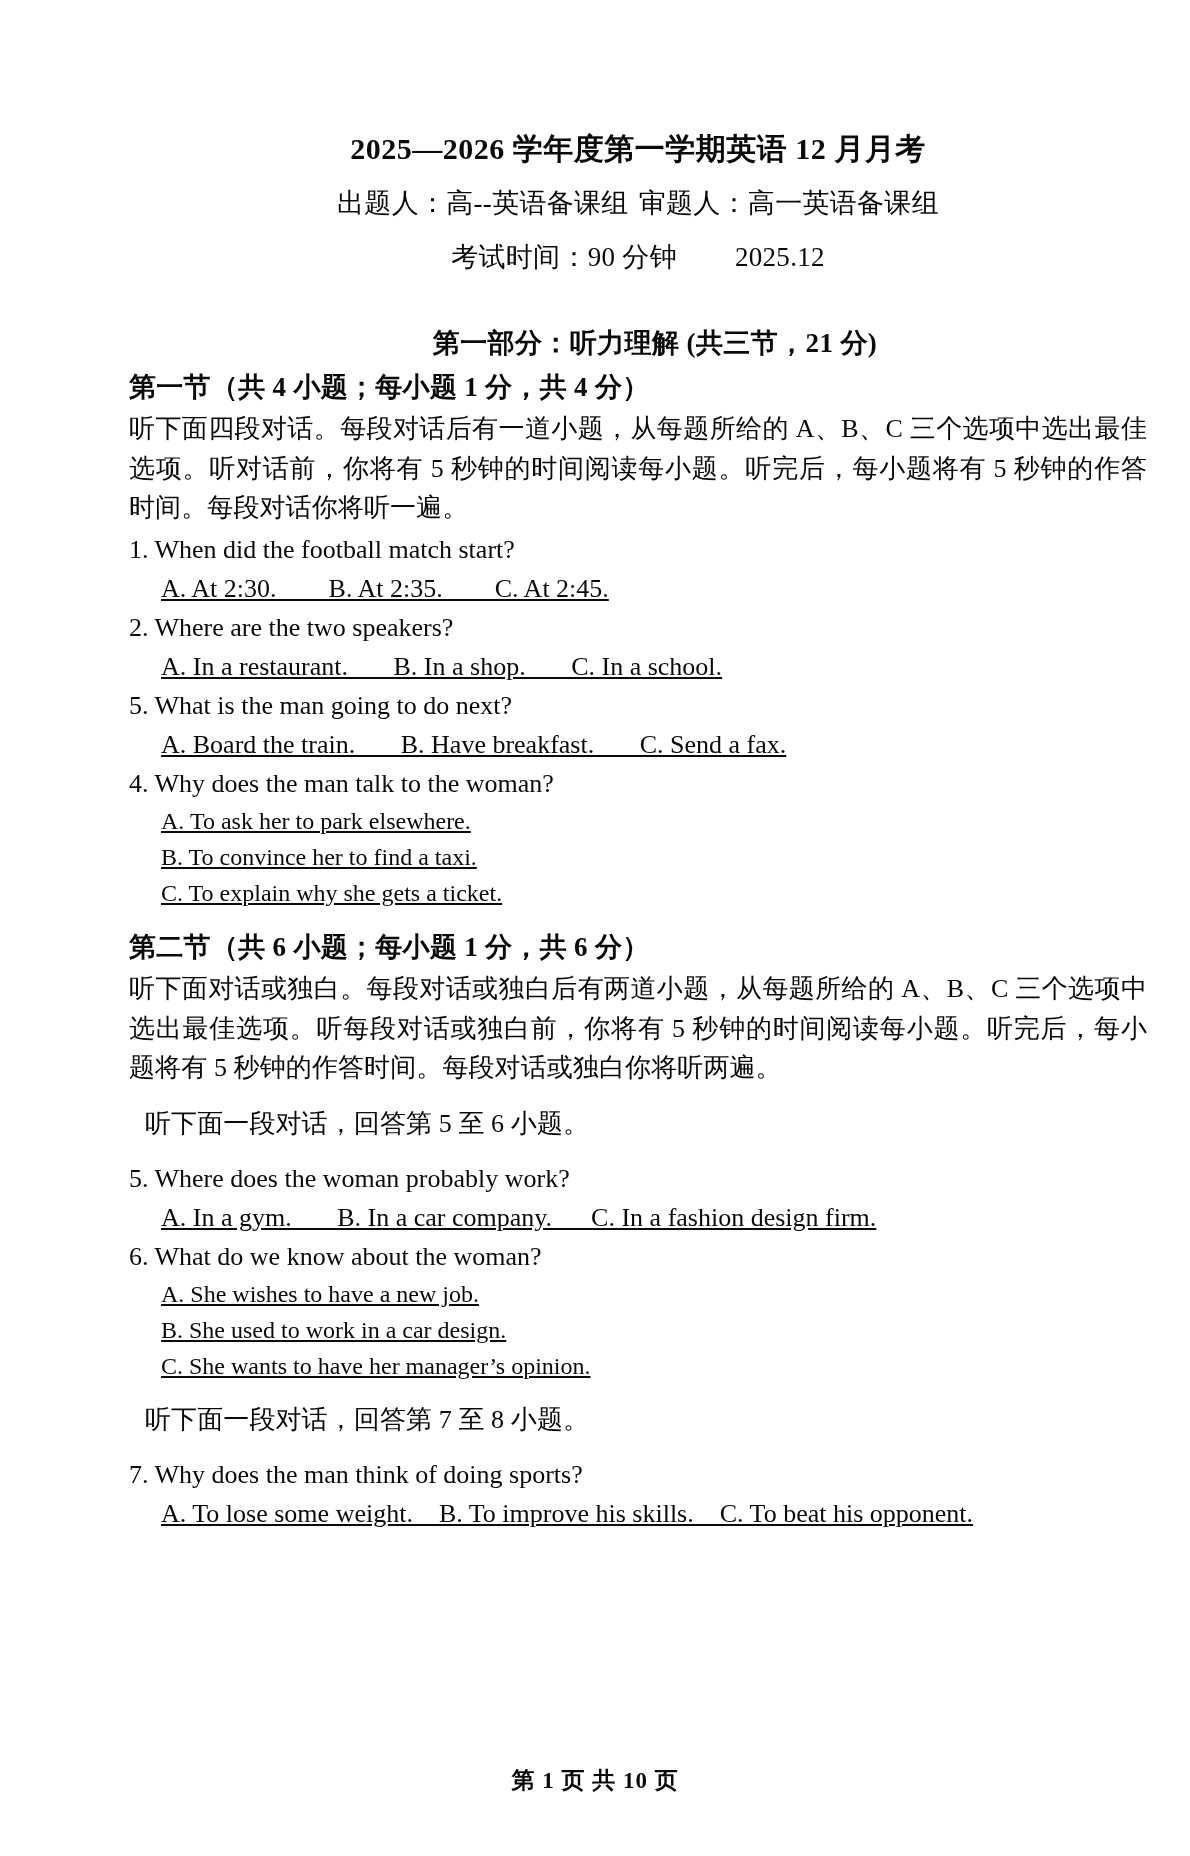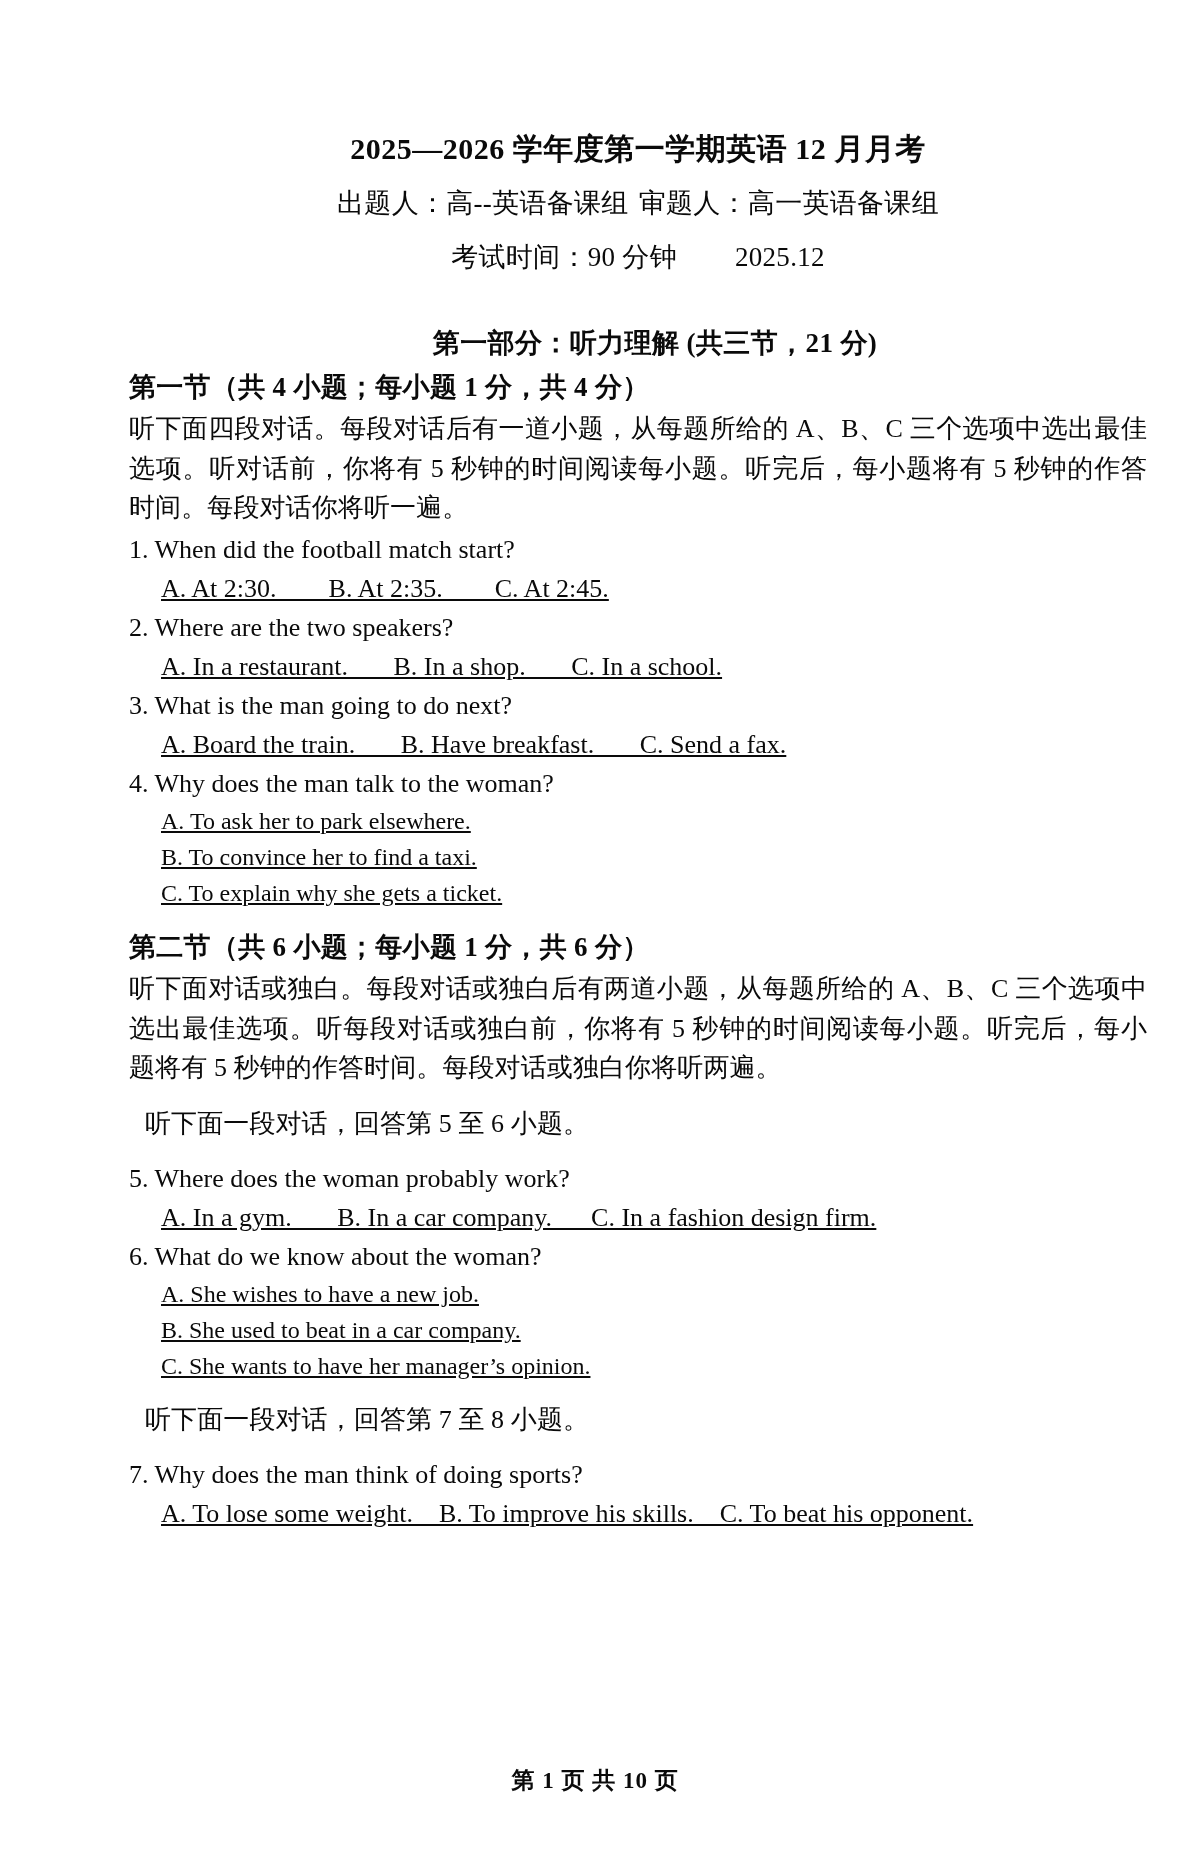--- a/index.html
+++ b/index.html
@@ -142,39 +142,39 @@
 
     <div class="section-heading">第一节（共 4 小题；每小题 1 分，共 4 分）</div>
     <p class="instructions">听下面四段对话。每段对话后有一道小题，从每题所给的 A、B、C 三个选项中选出最佳选项。听对话前，你将有 5 秒钟的时间阅读每小题。听完后，每小题将有 5 秒钟的作答时间。每段对话你将听一遍。</p>
 
     <div class="question">1. When did the football match start?</div>
     <div class="options">A. At 2:30.        B. At 2:35.        C. At 2:45.</div>
 
     <div class="question">2. Where are the two speakers?</div>
     <div class="options">A. In a restaurant.       B. In a shop.       C. In a school.</div>
 
-    <div class="question">3. What is the man going to do next?</div>
+    <div class="question">5. What is the man going to do next?</div>
     <div class="options">A. Board the train.       B. Have breakfast.       C. Send a fax.</div>
 
     <div class="question">4. Why does the man talk to the woman?</div>
     <div class="option-line">A. To ask her to park elsewhere.</div>
     <div class="option-line">B. To convince her to find a taxi.</div>
     <div class="option-line">C. To explain why she gets a ticket.</div>
 
     <div class="section-heading spaced">第二节（共 6 小题；每小题 1 分，共 6 分）</div>
     <p class="instructions">听下面对话或独白。每段对话或独白后有两道小题，从每题所给的 A、B、C 三个选项中选出最佳选项。听每段对话或独白前，你将有 5 秒钟的时间阅读每小题。听完后，每小题将有 5 秒钟的作答时间。每段对话或独白你将听两遍。</p>
 
     <div class="cue-line">听下面一段对话，回答第 5 至 6 小题。</div>
 
     <div class="question">5. Where does the woman probably work?</div>
     <div class="options">A. In a gym.       B. In a car company.      C. In a fashion design firm.</div>
 
     <div class="question">6. What do we know about the woman?</div>
     <div class="option-line">A. She wishes to have a new job.</div>
-    <div class="option-line">B. She used to beat in a car company.</div>
+    <div class="option-line">B. She used to work in a car design.</div>
     <div class="option-line">C. She wants to have her manager’s opinion.</div>
 
     <div class="cue-line">听下面一段对话，回答第 7 至 8 小题。</div>
 
     <div class="question">7. Why does the man think of doing sports?</div>
     <div class="options">A. To lose some weight.    B. To improve his skills.    C. To beat his opponent.</div>
 
   </div>
 
   <div class="footer">第 1 页 共 10 页</div>

